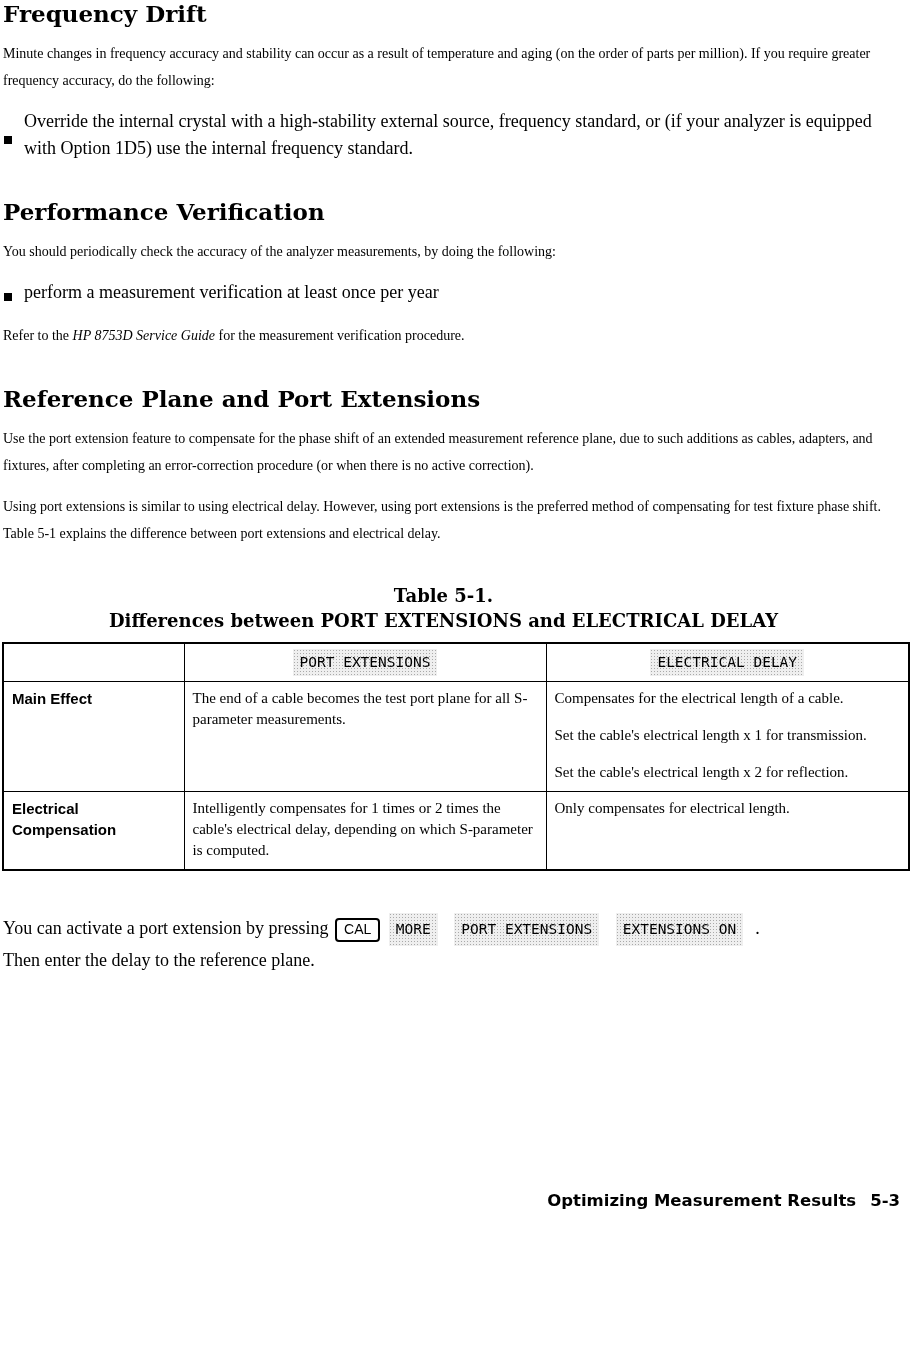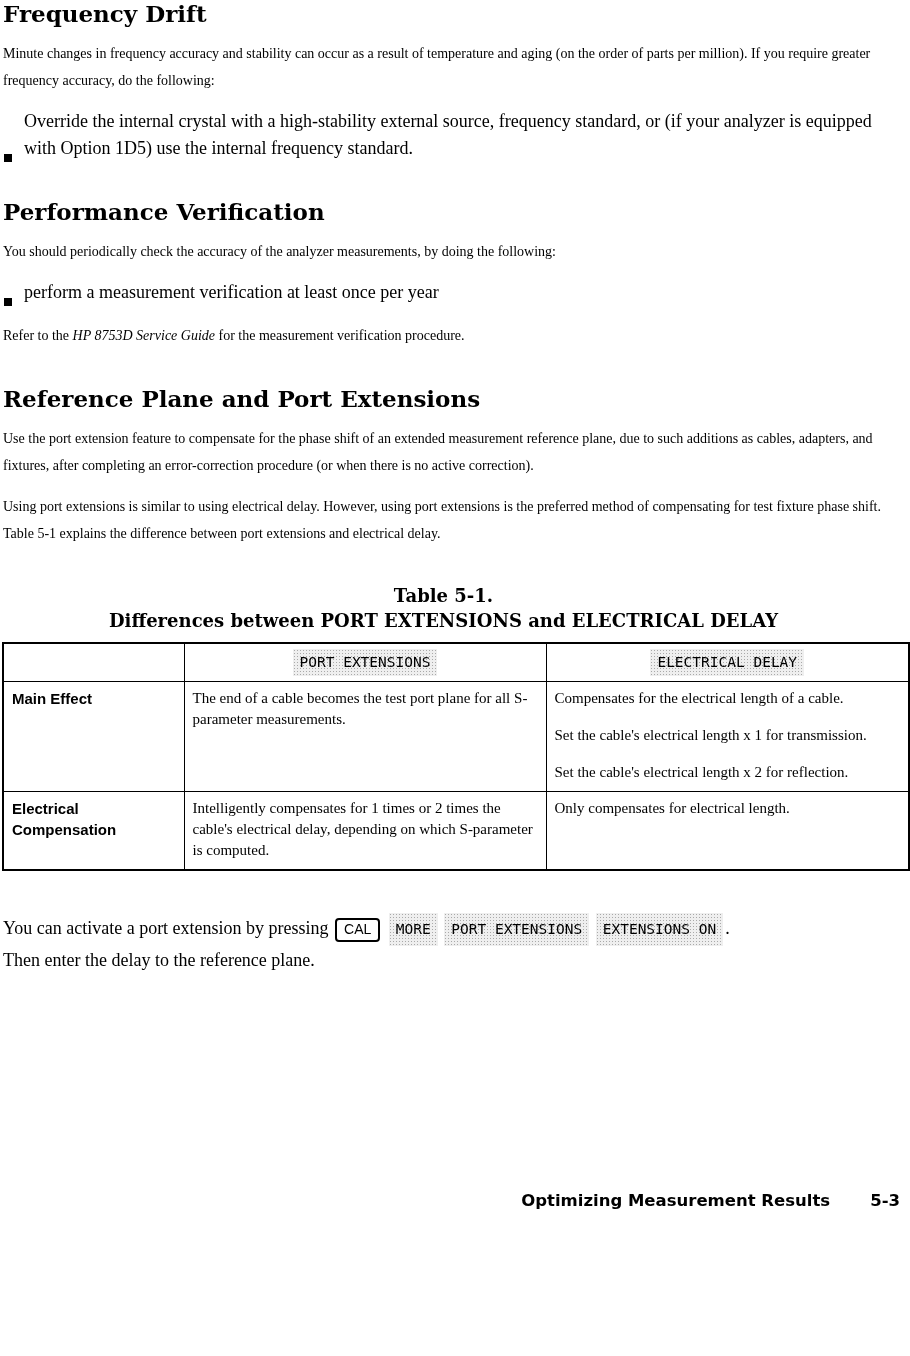--- a/index.html
+++ b/index.html
@@ -25,21 +25,21 @@
   .sec-gap { margin-top: 36px; }
 
   p.body {
     font-size: 14px;
     line-height: 27px;
     margin-bottom: 14px;
   }
 
   .bullet-item {
     display: flex;
-    align-items: flex-end;
+    align-items: center;
     margin: 14px 0 16px 0;
   }
   .bullet-sq {
     flex: 0 0 auto;
     width: 8px; height: 8px;
     background: #000;
     margin: 9px 12px 0 1px;
   }
   .bullet-text { font-size: 18px; line-height: 27px; }
 
@@ -104,32 +104,32 @@
     display: inline-block;
     font-family: "Liberation Sans", sans-serif;
     font-size: 14px;
     line-height: 17px;
     border: 2px solid #000;
     border-radius: 4px;
     padding: 1px 7px 2px 7px;
     margin: 0 4px 0 2px;
     vertical-align: baseline;
   }
-  .softkey { margin-right: 2px; }
+  .softkey { margin-right: 12px; }
 
   .footer {
     position: absolute;
     right: 10px;
     bottom: 6px;
     font-family: "DejaVu Sans", sans-serif;
     font-weight: bold;
     font-size: 16.5px;
     white-space: nowrap;
   }
-  .footer .pageno { margin-left: 40px; }
+  .footer .pageno { margin-left: 14px; }
 </style>
 </head>
 <body>
 
 <div class="page">
 
   <div class="flow">
     <h1 class="sec">Frequency Drift</h1>
     <p class="body">Minute changes in frequency accuracy and stability can occur as a result of temperature and aging (on the order of parts per million).  If you require greater frequency accuracy, do the following:</p>
     <div class="bullet-item">

